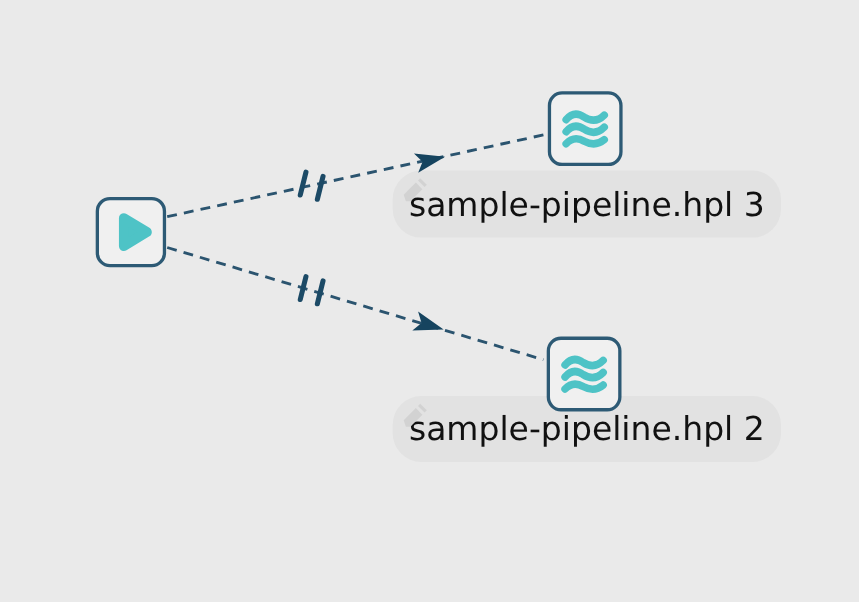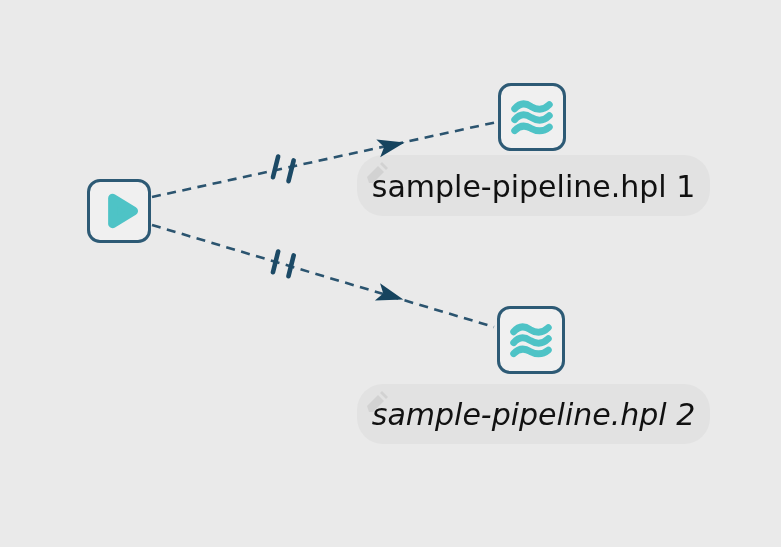--- a/index.html
+++ b/index.html
@@ -104,34 +104,34 @@
         <path d="M15,49 Q23,40.5 33,46.5 Q44,52.5 53,45"></path>
       </g>
     </svg>
   </div>
 
   <div class="label-pill" style="left:357px; top:155px; width:353px; height:61px;">
     <svg class="pencil" viewBox="0 0 30 30">
       <path d="M7,25 L5,19 L16,8 L22,14 L11,25 Z" fill="#d2d2d2"></path>
       <path d="M18,6 L20,4 L26,10 L24,12 Z" fill="#d2d2d2"></path>
     </svg>
-    <span class="label-text">sample-pipeline.hpl 1</span>
+    <span class="label-text">sample-pipeline.hpl 3</span>
   </div>
 
   <div class="node" style="left:497px; top:306px; width:68px; height:68px;">
     <svg width="62" height="62" viewBox="0 0 68 68">
       <g fill="none" stroke="#4ec3c6" stroke-width="7.5" stroke-linecap="round">
         <path d="M15,25 Q23,15.5 33,22.5 Q44,29.5 53,20.5"></path>
         <path d="M15,37 Q23,27.5 33,34.5 Q44,41.5 53,32.5"></path>
         <path d="M15,49 Q23,40.5 33,46.5 Q44,52.5 53,45"></path>
       </g>
     </svg>
   </div>
 
-  <div class="label-pill" style="left:357px; top:384px; width:353px; height:60px;font-style:italic;">
+  <div class="label-pill" style="left:357px; top:360px; width:353px; height:60px;">
     <svg class="pencil" viewBox="0 0 30 30">
       <path d="M7,25 L5,19 L16,8 L22,14 L11,25 Z" fill="#d2d2d2"></path>
       <path d="M18,6 L20,4 L26,10 L24,12 Z" fill="#d2d2d2"></path>
     </svg>
     <span class="label-text">sample-pipeline.hpl 2</span>
   </div>
 
 </div>
 
 </body></html>

